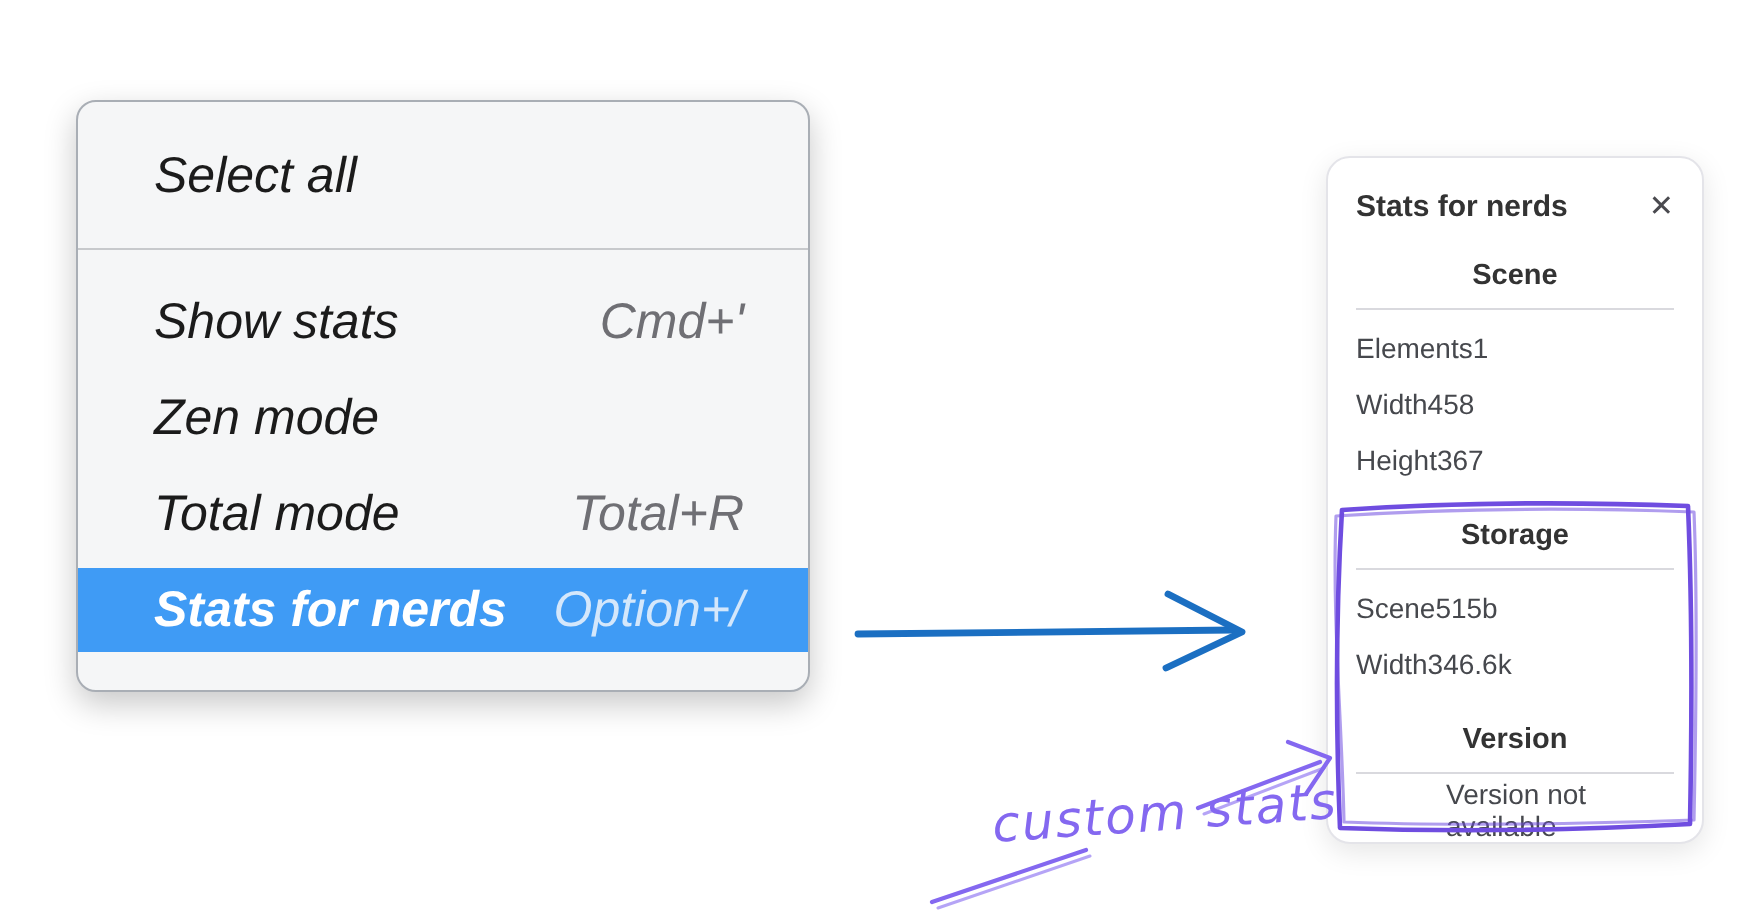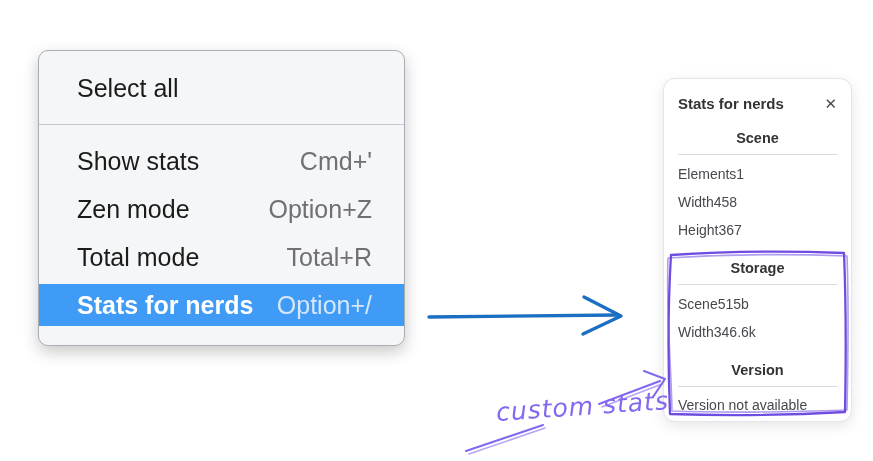--- a/index.html
+++ b/index.html
@@ -19,20 +19,21 @@
     box-shadow:0 6px 16px rgba(0,0,0,.22);
     padding:13px 0 0 0;
     font-size:25px;
     z-index:1;
   }
   .menu-item{
     display:flex;justify-content:space-between;align-items:center;
     height:48px;padding:0 32px 0 38px;
     color:var(--menu-text);
     cursor:default;
+    font-style:italic;
   }
   .menu-item .shortcut{color:var(--menu-shortcut);}
   .menu-divider{
     height:0;border-top:1.5px solid #c7c9cc;margin:12px 0 12px 0;
   }
   .menu-item.selected{
     background:var(--highlight-bg);
     color:var(--highlight-text);
     font-weight:bold;
     height:42px;margin-top:3px;
@@ -60,21 +61,21 @@
     font-size:15px;color:#4a4a4f;cursor:pointer;line-height:1;
   }
   .section-heading{
     text-align:center;font-weight:bold;font-size:14.5px;
     color:var(--panel-heading);margin-top:16px;
   }
   .rule{border-top:1px solid var(--rule);margin:8px 0 5px 0;height:0;}
   .stat-row{
     display:flex;align-items:center;height:28px;
   }
-  .version-note{margin-top:6px;height:24px;display:flex;align-items:center;}
+  .version-note{margin-top:6px;height:24px;display:flex;align-items:center;margin-left:45px;}
 
   
   .overlay{
     position:absolute;left:0;top:0;width:873px;height:461px;
     pointer-events:none;z-index:5;
   }
   .overlay path{fill:none;stroke-linecap:round;stroke-linejoin:round;}
   .blue-stroke{stroke:var(--arrow-blue);stroke-width:3.4px;}
   .purple-stroke{stroke:var(--purple);stroke-width:2.3px;}
   .purple-echo{stroke:var(--purple);stroke-width:1.6px;opacity:.55;}
@@ -102,21 +103,20 @@
   </div>
 
   <div class="menu-divider"></div>
 
   <div class="menu-item">
     <span>Show stats</span>
     <span class="shortcut">Cmd+'</span>
   </div>
   <div class="menu-item">
     <span>Zen mode</span>
-    <span class="shortcut">Option+Z</span>
   </div>
   <div class="menu-item">
     <span>Total mode</span>
     <span class="shortcut">Total+R</span>
   </div>
   <div class="menu-item selected">
     <span>Stats for nerds</span>
     <span class="shortcut">Option+/</span>
   </div>
 </div>

